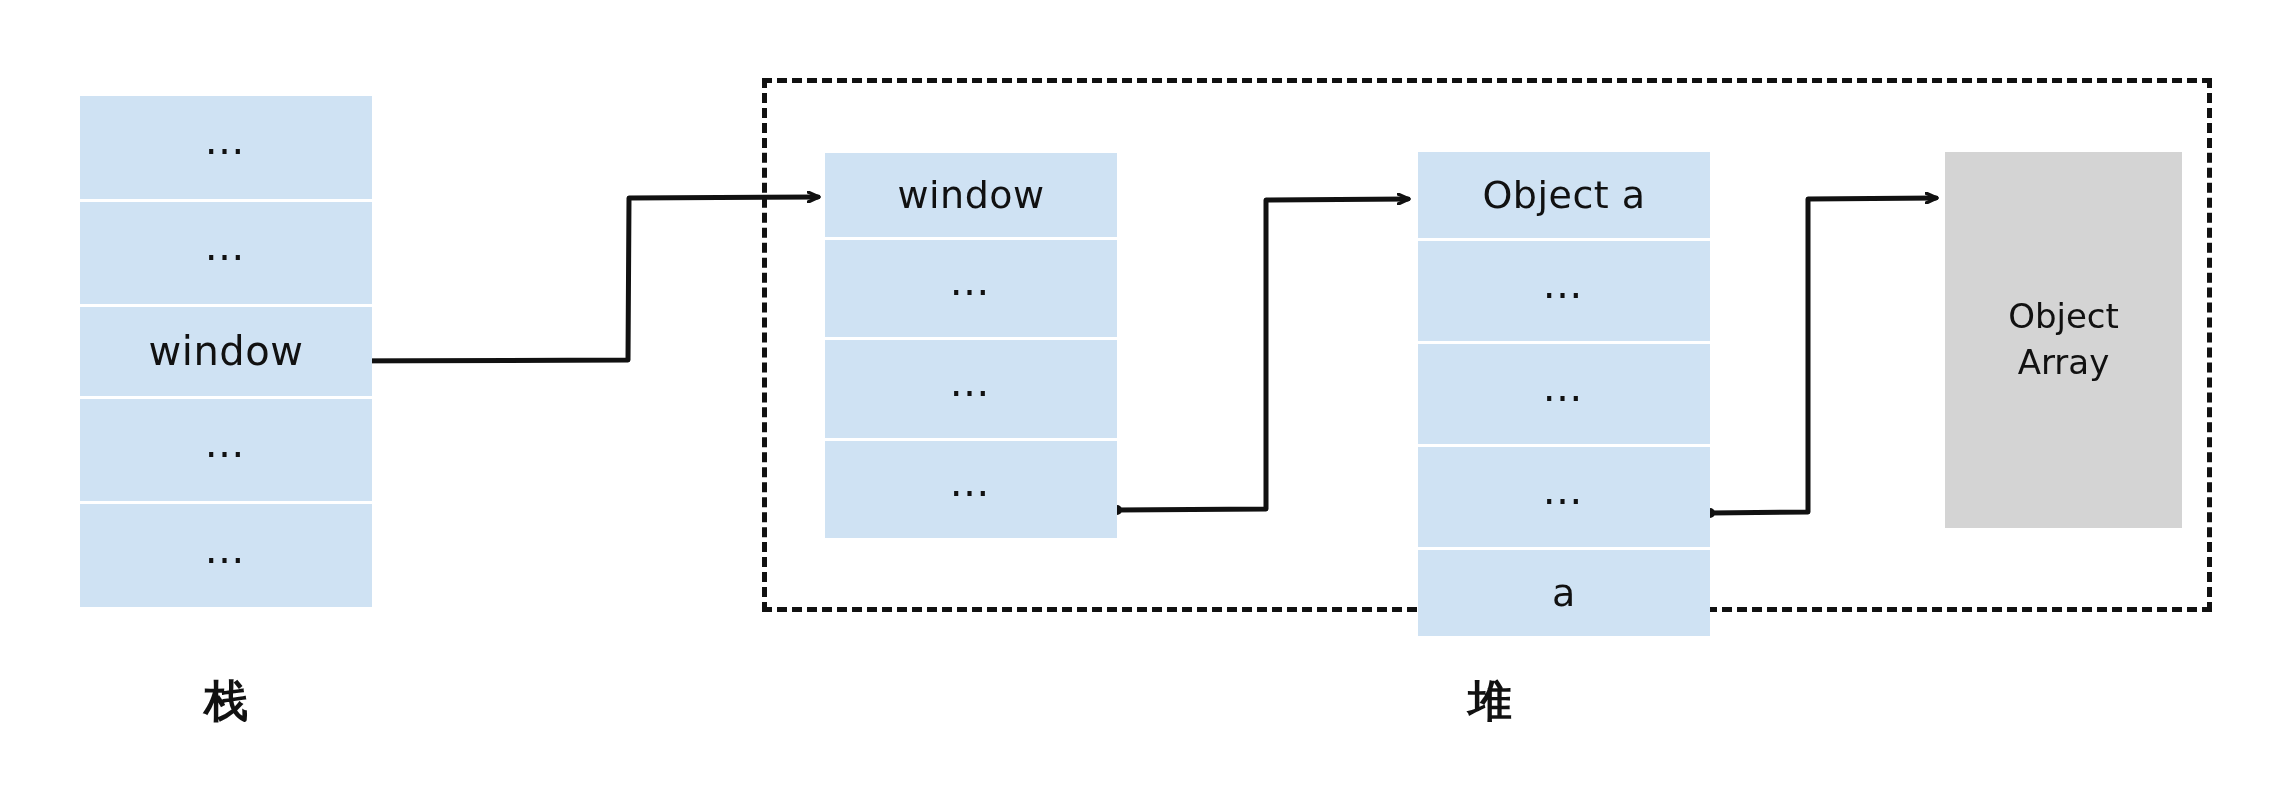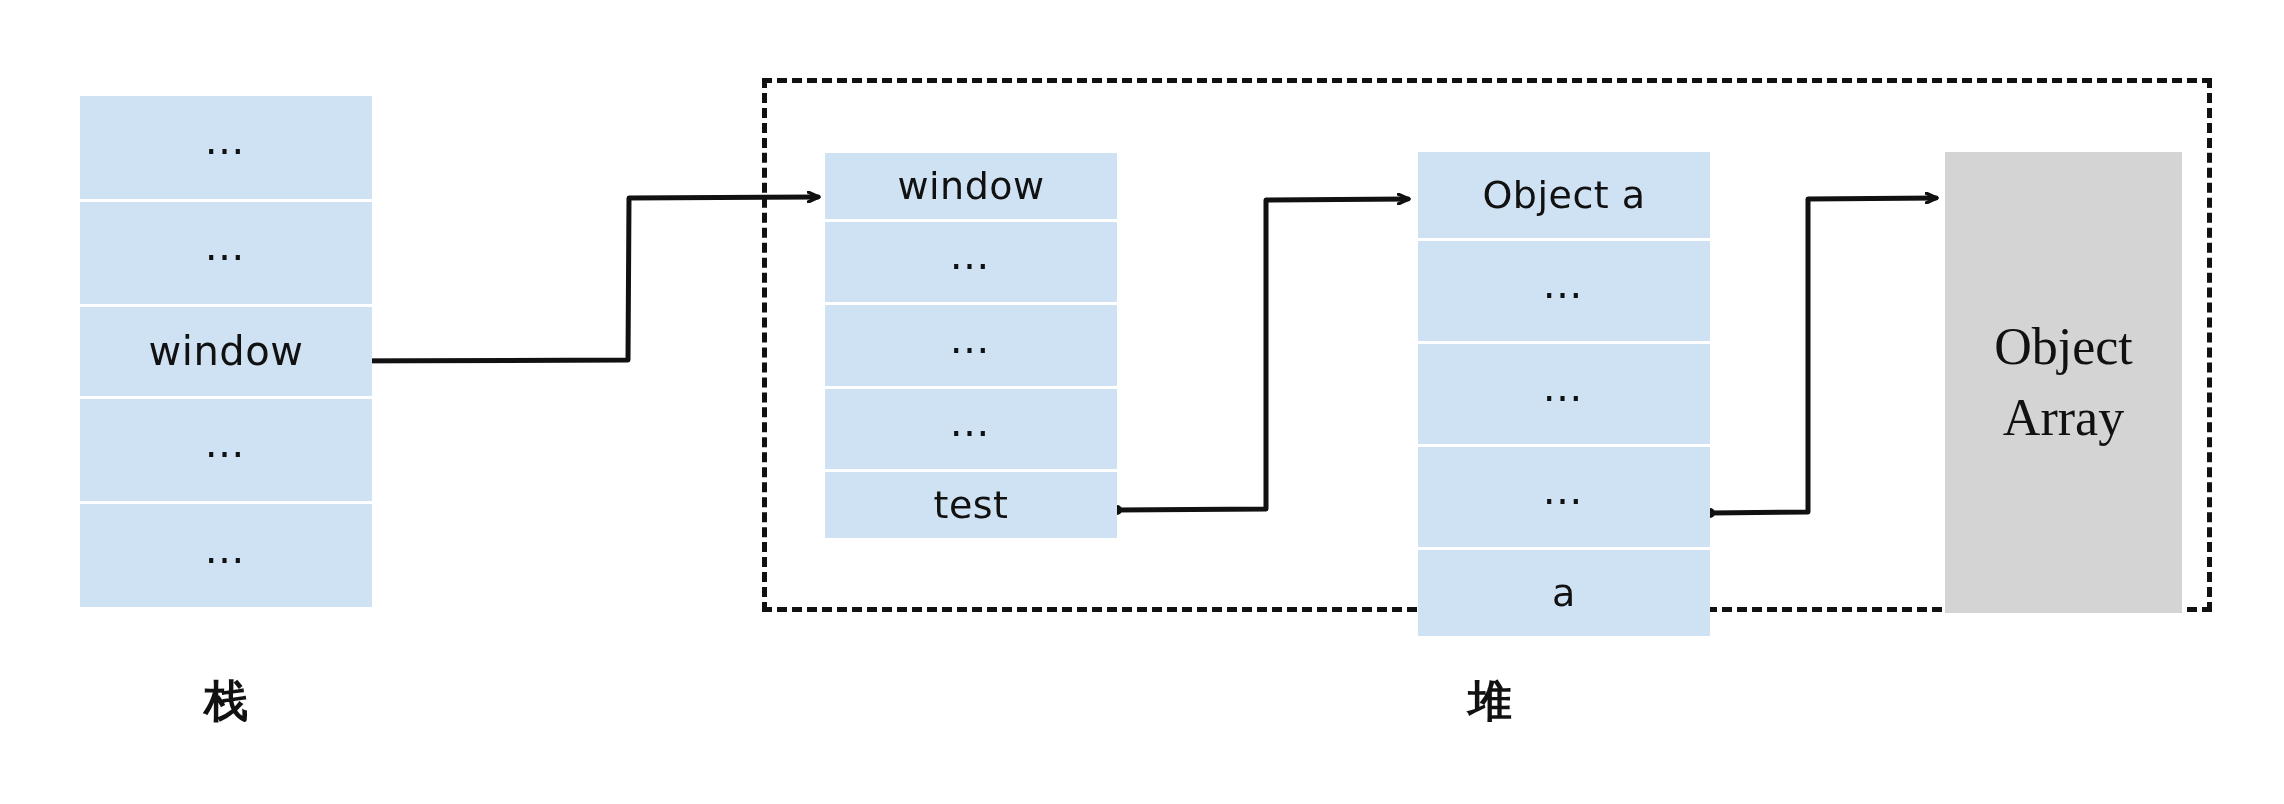--- a/index.html
+++ b/index.html
@@ -80,32 +80,31 @@
     width: 292px;
     height: 484px;
   }
 
   
   #object-array-box {
     position: absolute;
     left: 1945px;
     top: 152px;
     width: 237px;
-    height: 461px;
+    height: 376px;
     background: #d4d4d4;
     display: flex;
     align-items: center;
     justify-content: center;
     text-align: center;
     line-height: 1.35;
-    font-size: 52px;
+    font-size: 34px;
     color: #111111;
     white-space: pre-line;
     box-sizing: border-box;
-    font-family: Liberation Serif, serif;
   }
 
   
   .caption {
     position: absolute;
     font-size: 44px;
     color: #111111;
     font-weight: 600;
     text-align: center;
   }
@@ -154,21 +153,20 @@
   <div class="cell">window</div>
   <div class="cell ellipsis">…</div>
   <div class="cell ellipsis">…</div>
 </div>
 
 <div class="cell-column" id="window-object-column">
   <div class="cell">window</div>
   <div class="cell ellipsis">…</div>
   <div class="cell ellipsis">…</div>
   <div class="cell ellipsis">…</div>
-  <div class="cell">test</div>
 </div>
 
 <div class="cell-column" id="object-a-column">
   <div class="cell">Object a</div>
   <div class="cell ellipsis">…</div>
   <div class="cell ellipsis">…</div>
   <div class="cell ellipsis">…</div>
   <div class="cell">a</div>
 </div>
 

